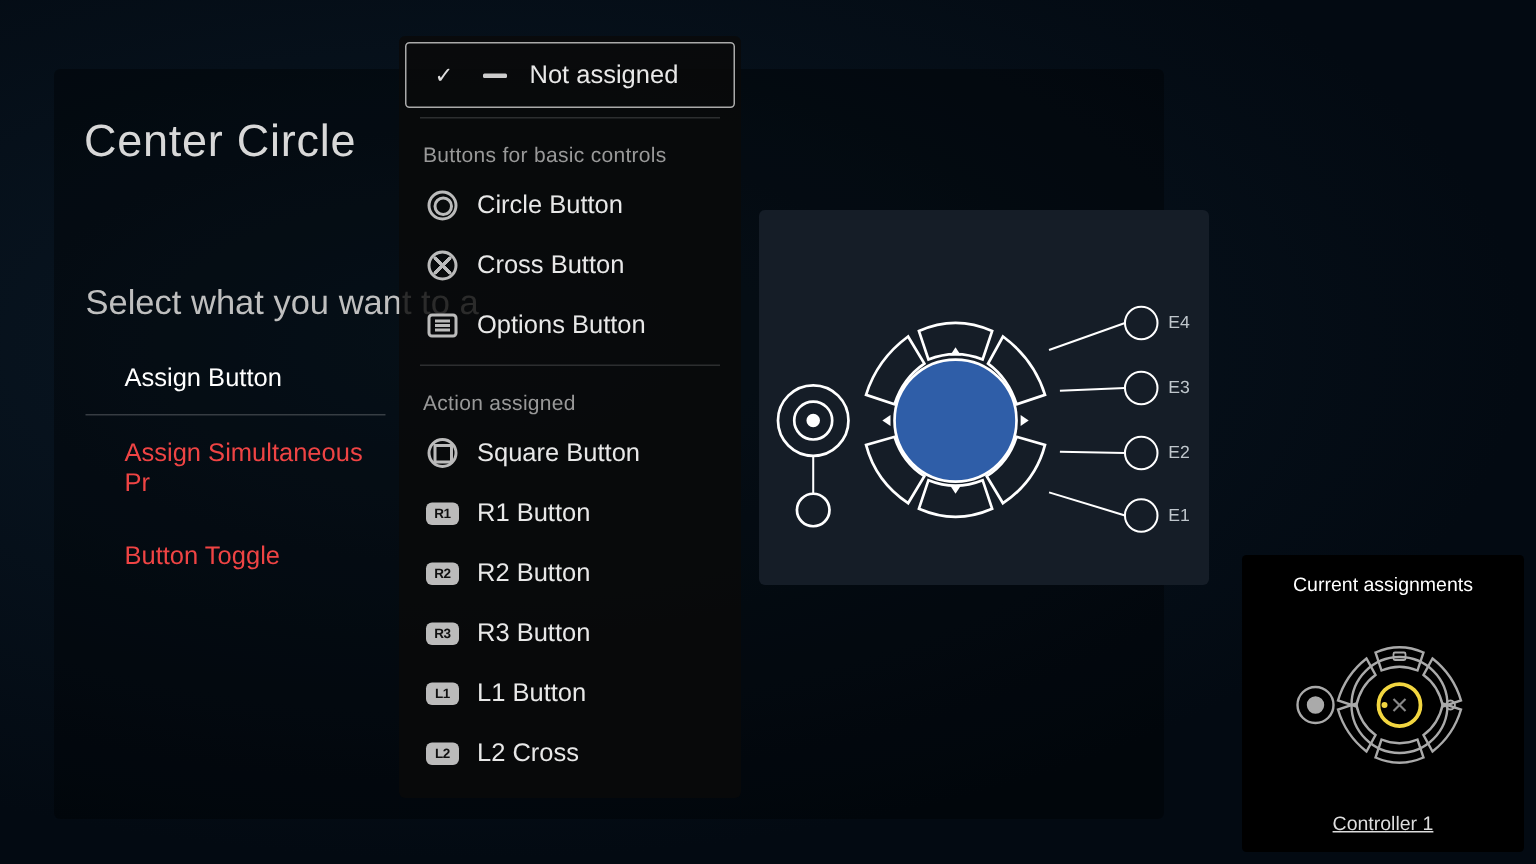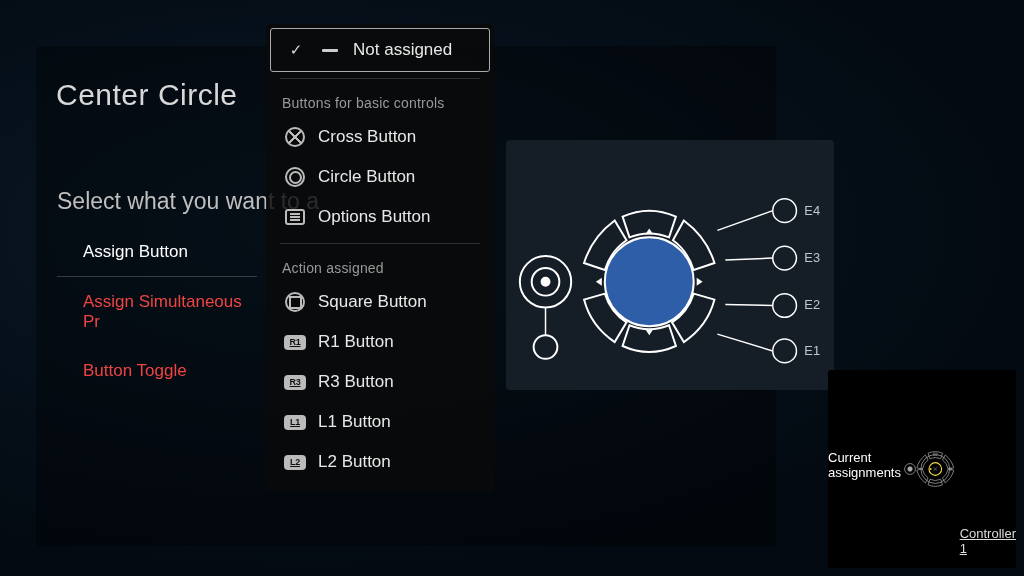--- a/index.html
+++ b/index.html
@@ -148,41 +148,40 @@
   }
   .ps-options::before {
     content: ""; position: absolute; left: 3px; right: 3px; top: 2px;
     height: 2px; background: #bbb; box-shadow: 0 3px 0 #bbb, 0 6px 0 #bbb;
   }
   .ps-tag {
     width: 24px; height: 15px; border-radius: 4px; background: #bbb;
     color: #111; font-size: 9px; font-weight: 700;
     display: inline-flex; align-items: center; justify-content: center;
     letter-spacing: -0.3px;
-    text-decoration: underline;
   }
 
   
   .preview {
     position: absolute;
     left: 506px; top: 140px;
-    width: 328px; height: 250px;
+    width: 300px; height: 250px;
     background: #151d27;
     border-radius: 4px;
   }
   .preview svg { width: 100%; height: 100%; }
 
   
   .assign-box {
     position: absolute;
     right: 8px; bottom: 8px;
     width: 188px; height: 198px;
     background: #000;
     border-radius: 3px;
-    display: flex; flex-direction: row;
+    display: flex; flex-direction: column;
     align-items: center;
     padding: 12px 0;
   }
   .assign-title {
     font-size: 13px; color: #fff; font-weight: 500;
     margin-bottom: 8px;
   }
   .assign-footer {
     font-size: 13px; color: #ddd; margin-top: auto; text-decoration: underline;
   }
@@ -208,29 +207,29 @@
         <span class="ico-minus"></span>
       </span>
     <span>Not assigned</span>
   </div>
   <div class="dd-divider"></div>
 
   <div class="dd-header">Buttons for basic controls</div>
 
   <div class="dd-item">
     <span class="ico">
+        <span class="ps-btn ps-circle"></span>
+      </span>
+    <span>Circle Button</span>
+  </div>
+  <div class="dd-item">
+    <span class="ico">
         <span class="ps-btn ps-cross"></span>
       </span>
     <span>Cross Button</span>
-  </div>
-  <div class="dd-item">
-    <span class="ico">
-        <span class="ps-btn ps-circle"></span>
-      </span>
-    <span>Circle Button</span>
   </div>
   <div class="dd-item">
     <span class="ico">
         <span class="ps-options"></span>
       </span>
     <span>Options Button</span>
   </div>
 
   <div class="dd-divider"></div>
   <div class="dd-header">Action assigned</div>
@@ -242,35 +241,41 @@
     <span>Square Button</span>
   </div>
   <div class="dd-item">
     <span class="ico">
         <span class="ps-tag">R1</span>
       </span>
     <span>R1 Button</span>
   </div>
   <div class="dd-item">
     <span class="ico">
+        <span class="ps-tag">R2</span>
+      </span>
+    <span>R2 Button</span>
+  </div>
+  <div class="dd-item">
+    <span class="ico">
         <span class="ps-tag">R3</span>
       </span>
     <span>R3 Button</span>
   </div>
   <div class="dd-item">
     <span class="ico">
         <span class="ps-tag">L1</span>
       </span>
     <span>L1 Button</span>
   </div>
   <div class="dd-item">
     <span class="ico">
         <span class="ps-tag">L2</span>
       </span>
-    <span>L2 Button</span>
+    <span>L2 Cross</span>
   </div>
 </div>
 
 <div class="preview">
   <svg viewBox="0 0 332 250">
 
     <circle cx="145" cy="142" r="45" fill="#2f5ea8" stroke="#fff" stroke-width="2"></circle>
 
     <g stroke="#fff" stroke-width="2" fill="none">
       <path d="M118 76 Q145 64 172 76 L165 97 Q145 89 125 97 Z"></path>

